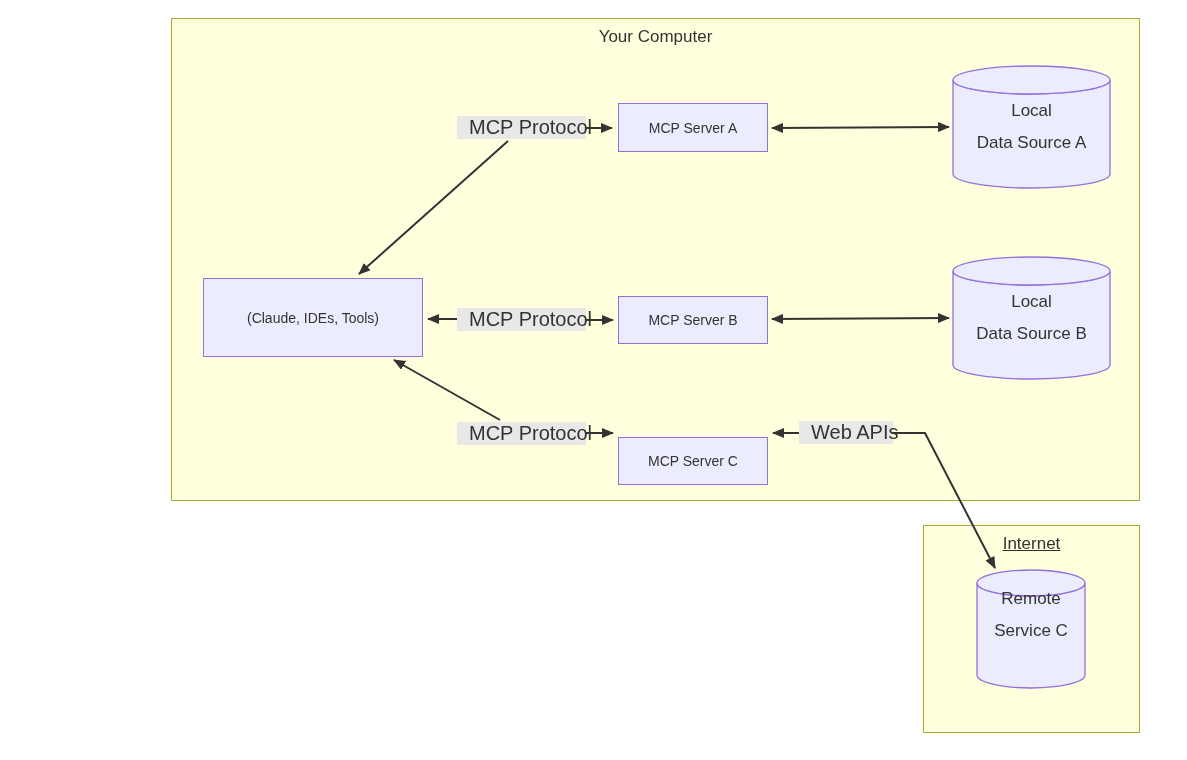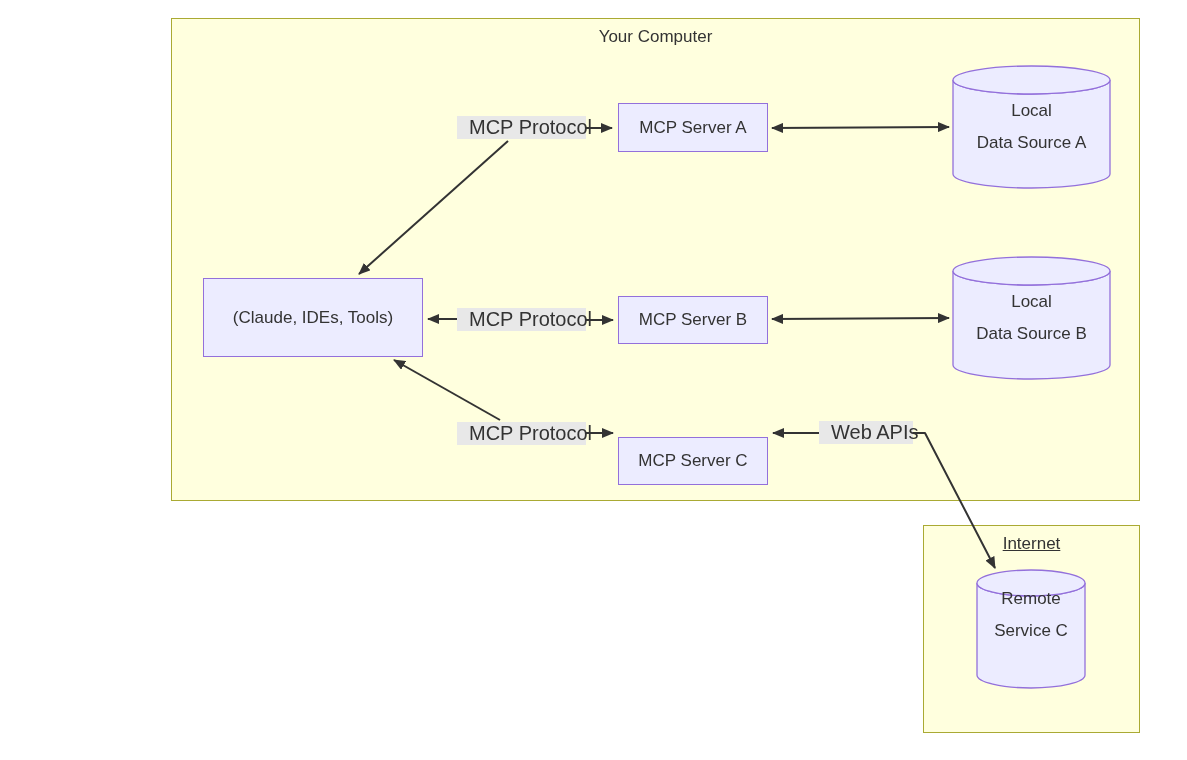--- a/index.html
+++ b/index.html
@@ -52,21 +52,21 @@
   .cyl { fill: var(--node-fill); stroke: var(--node-border); stroke-width: 1.3px; }
 
   .node {
     position: absolute;
     background: var(--node-fill);
     border: 1px solid var(--node-border);
     display: flex;
     flex-direction: column;
     align-items: center;
     justify-content: center;
-    font-size: 17px;
+    font-size: 14px;
     line-height: 32px;
     color: var(--text);
     z-index: 2;
     text-align: center;
   }
   #node-host     { left: 203px; top: 278px; width: 220px; height: 79px; }
   #node-server-a { left: 618px; top: 103px; width: 150px; height: 49px; }
   #node-server-b { left: 618px; top: 296px; width: 150px; height: 48px; }
   #node-server-c { left: 618px; top: 409px; width: 150px; height: 48px; margin-top: 28px; }
 
@@ -92,21 +92,21 @@
     font-size: 20px;
     line-height: 23px;
     text-align: center;
     white-space: nowrap;
     z-index: 2;
     padding-left: 12px;
   }
   #edge-label-a   { left: 457px; top: 116px; width: 129px; }
   #edge-label-b   { left: 457px; top: 308px; width: 129px; }
   #edge-label-c   { left: 457px; top: 422px; width: 129px; }
-  #edge-label-web { left: 799px; top: 421px; width: 94px; margin-left: 20px;  }
+  #edge-label-web { left: 799px; top: 421px; width: 94px;  }
 </style>
 </head>
 <body>
 
 <div class="stage">
 
   <div class="cluster" id="cluster-your-computer">
     <div class="cluster-title">Your Computer</div>
   </div>
   <div class="cluster" id="cluster-internet">

